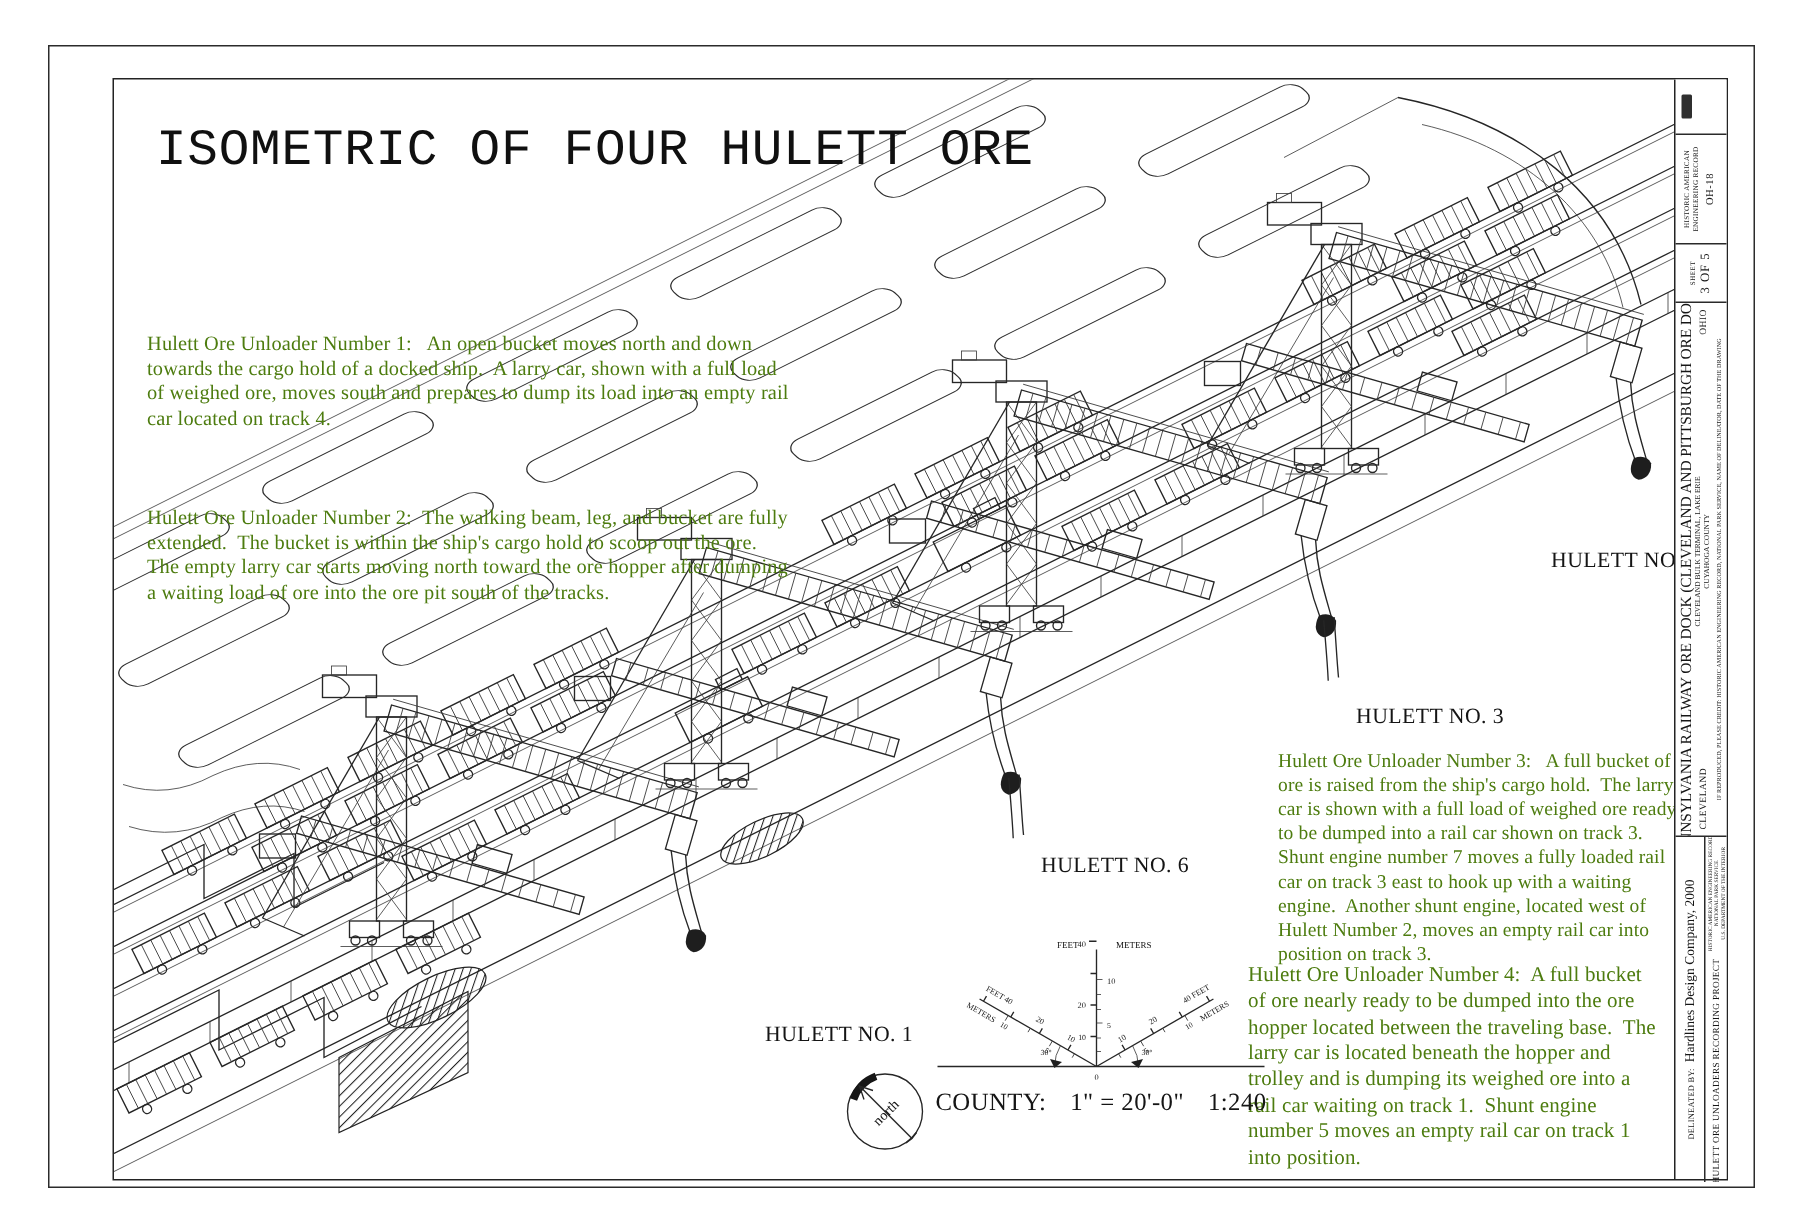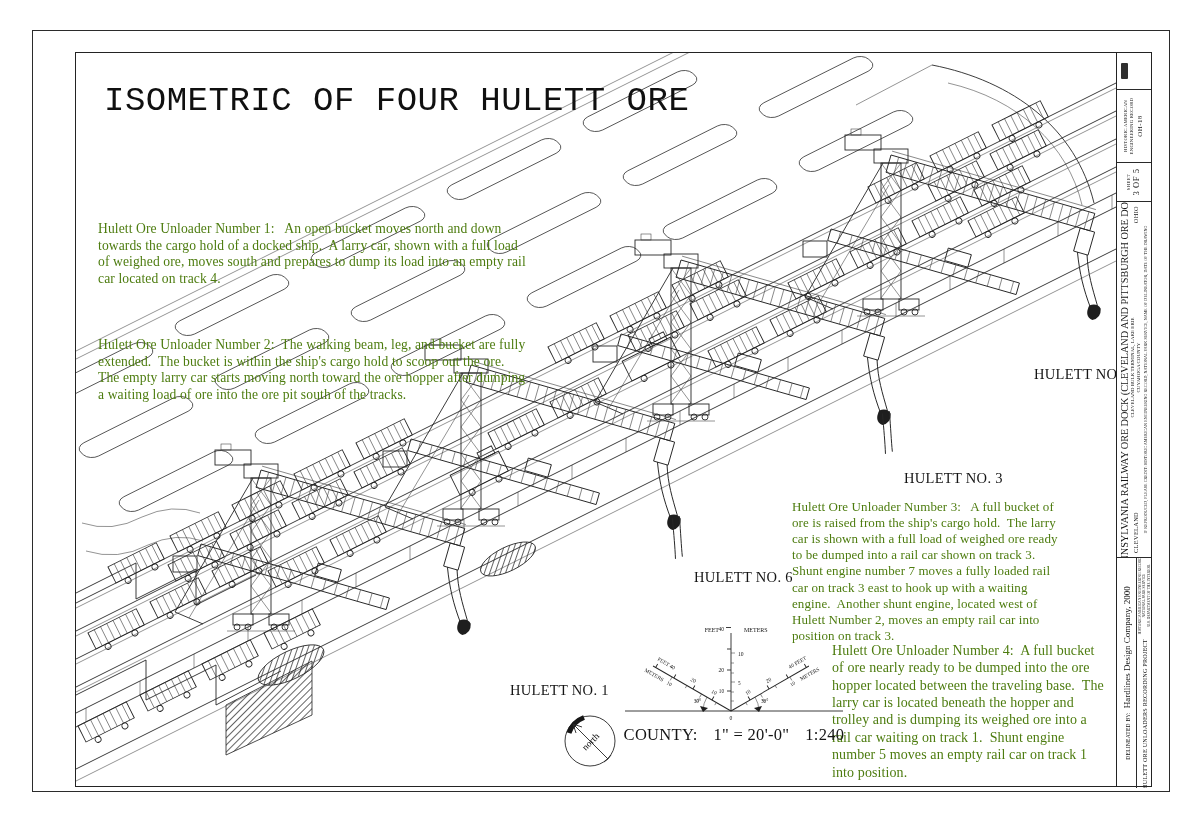--- a/index.html
+++ b/index.html
@@ -10,21 +10,21 @@
   #iso-drawing{position:absolute;left:0;top:0;}
   .ln{stroke:#262626;stroke-width:0.9;fill:none;}
   .lnt{stroke:#3a3a3a;stroke-width:0.55;fill:none;}
   .fill{fill:#1e1e1e;stroke:none;}
   .pill{stroke:#2e2e2e;stroke-width:0.8;fill:#ffffff;}
 
   .sheet-title{position:absolute;left:28px;top:28px;width:640px;font-size:34px;line-height:1.18;letter-spacing:0.5px;color:#101010;font-family:Liberation Mono, monospace;}
   .para{position:absolute;font-size:13.6px;line-height:1.24;letter-spacing:0.1px;white-space:pre-wrap;color:#4d7c0f;}
   .para.p12{left:22px;top:134px;width:428px;}
   .para.p12 .blk+.blk{margin-top:15px;}
-  .para.p3{left:716px;top:446px;width:276px;font-size:13px;}
+  .para.p3{left:776px;top:446px;width:276px;font-size:13px;}
   .para.p4{left:756px;top:589px;width:276px;font-size:14px;}
   .hlabel{position:absolute;font-size:14.5px;letter-spacing:0.3px;white-space:nowrap;}
   .hl1{left:434px;top:629px;} .hl2{left:618px;top:516px;} .hl3{left:828px;top:397px;margin-top:20px;} .hl4{left:958px;top:313px;}
 
   .scale-wrap{position:absolute;left:535px;top:570px;width:246px;height:136px;}
   .scale-svg{position:absolute;left:0;top:0;}
   .scale-svg text{font-family:"Liberation Serif",serif;fill:#161616;}
   .scale-line{position:absolute;left:0;top:102px;width:246px;text-align:center;font-size:16.5px;letter-spacing:0.3px;white-space:nowrap;}
   .scale-line .gap{display:inline-block;width:16px;}
   .north-wrap{position:absolute;left:482px;top:656px;width:64px;height:64px;}

